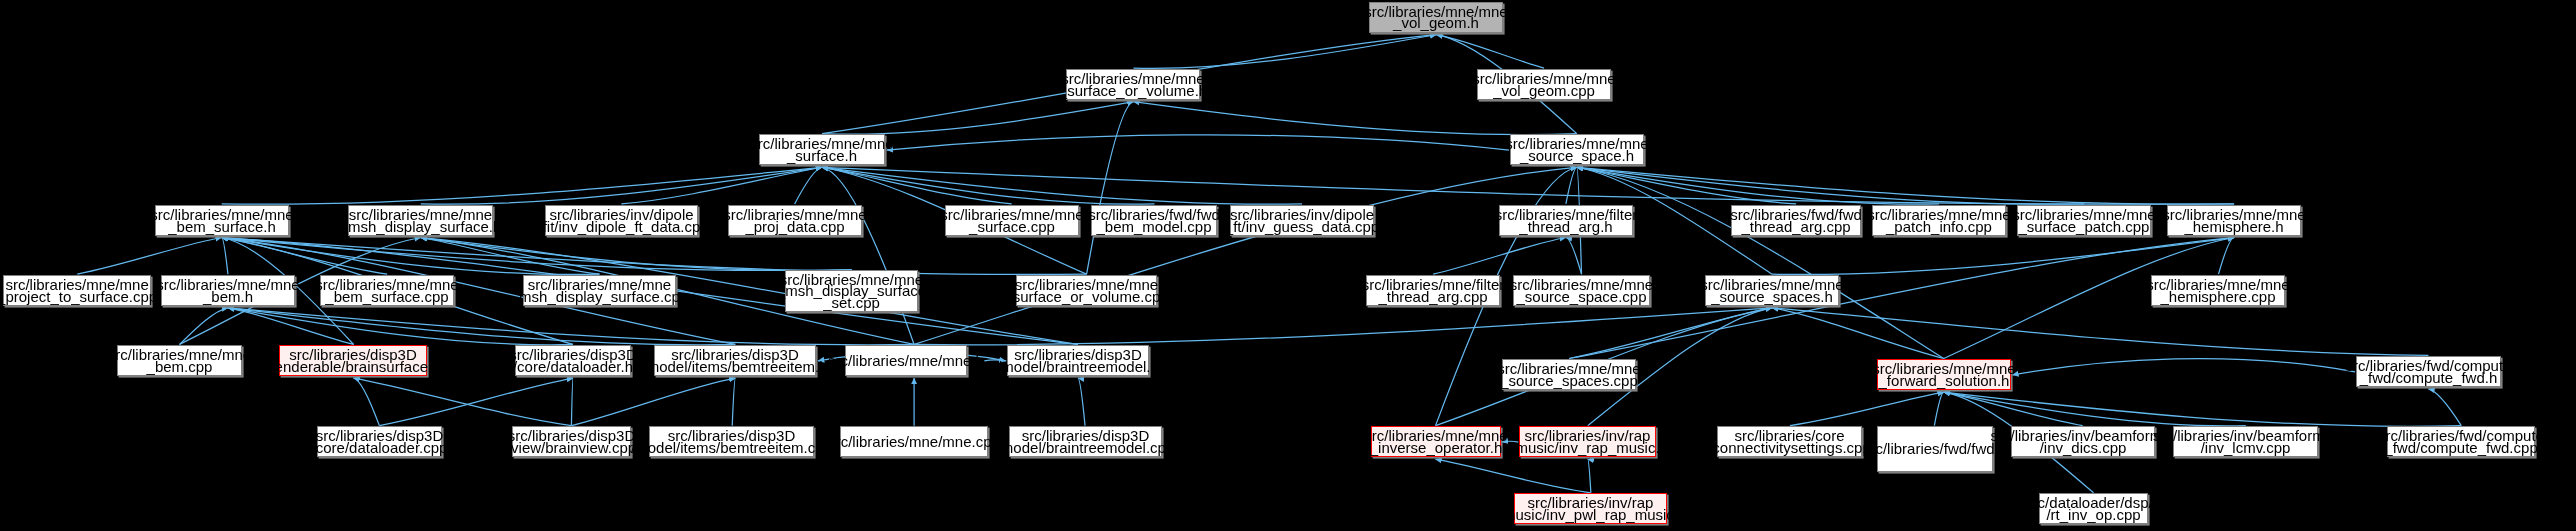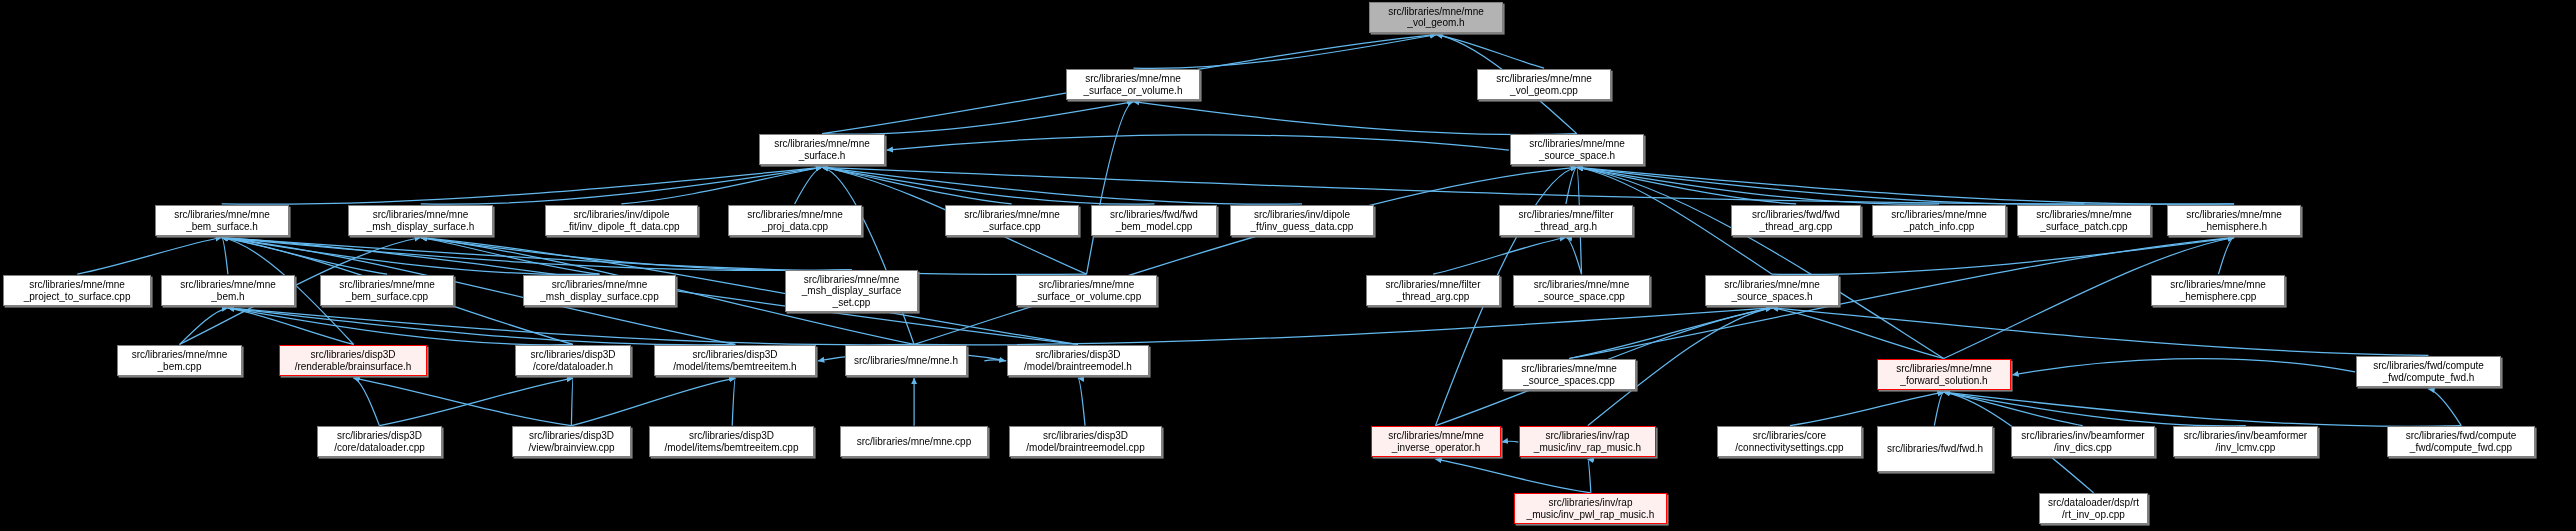--- a/index.html
+++ b/index.html
@@ -12,21 +12,21 @@
     overflow:hidden;
   }
   #edges{position:absolute;left:0;top:0;width:2576px;height:532px;}
   .node{
     position:absolute;
     box-sizing:border-box;
     background:#fff;
     border:0.8px solid #808080;
     box-shadow:1.6px 1.6px 0 0 #808080;
     color:#000;
-    font-size:10px;
+    font-size:15px;
     line-height:11.3px;
     text-align:center;
     display:flex;
     align-items:center;
     justify-content:center;
     white-space:pre-line;
     padding:0.8px 2.3px;
     z-index:5;
     cursor:pointer;
   }

